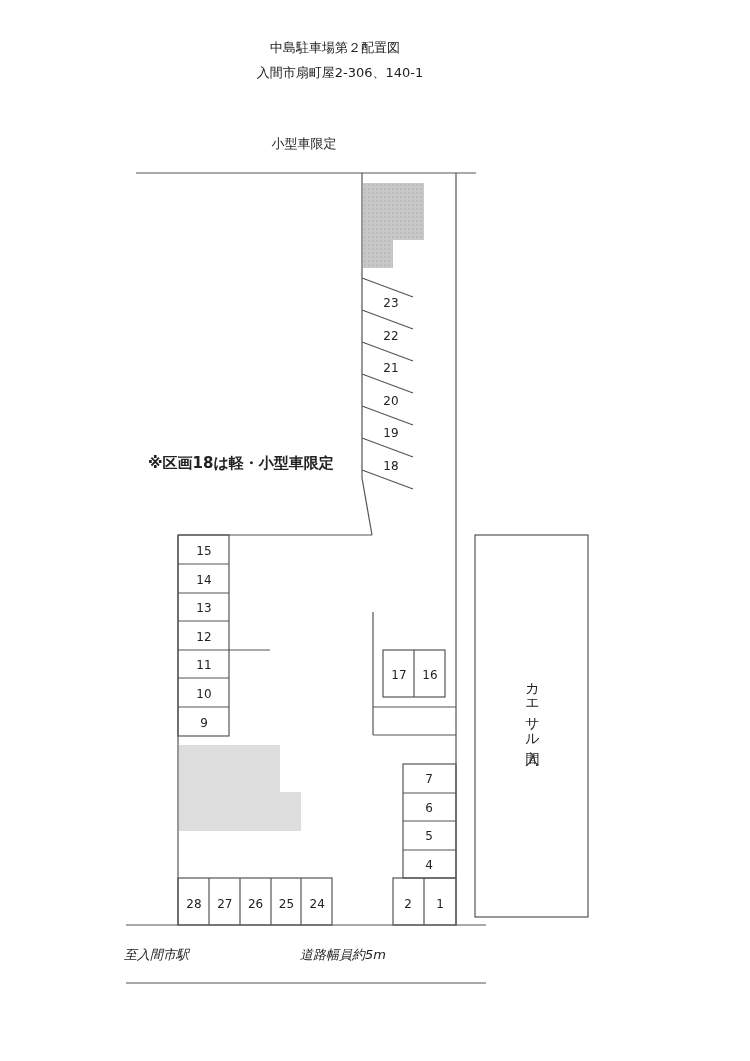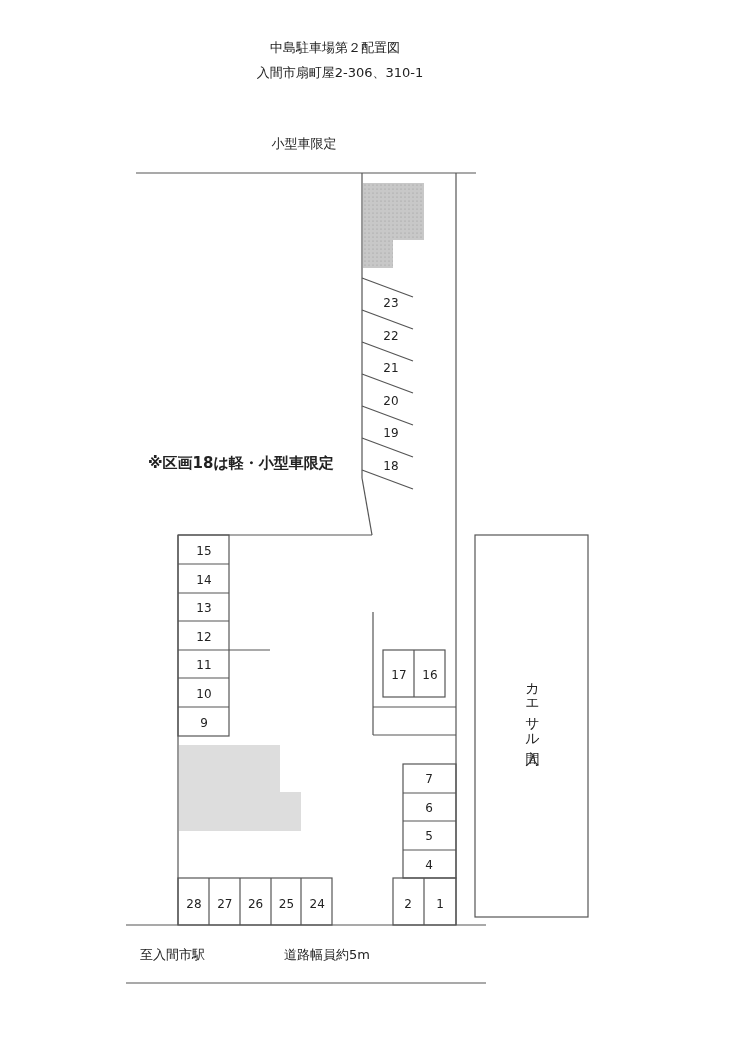--- a/index.html
+++ b/index.html
@@ -9,26 +9,26 @@
   .center { transform:translateX(-50%); }
   .note { font-size:15px; }
   .vert { writing-mode:vertical-rl; font-size:14px; letter-spacing:1px; }
   svg { position:absolute; left:0; top:0; }
   .stall-num { font-size:12px; fill:#222; font-family:"DejaVu Sans", sans-serif; }
 </style>
 </head>
 <body>
 
 <div class="txt center" style="left:335px; top:39px;">中島駐車場第２配置図</div>
-<div class="txt center" style="left:340px; top:64px;">入間市扇町屋2-306、310-1</div>
+<div class="txt center" style="left:340px; top:64px;">入間市扇町屋2-306、140-1</div>
 <div class="txt center" style="left:304px; top:135px;">小型車限定</div>
 <div class="txt note" style="left:148px; top:454px;font-weight:bold;">※区画18は軽・小型車限定</div>
 <div class="txt vert" style="left:524px; top:673px;">カエサル入間</div>
-<div class="txt" style="left:140px; top:946px;">至入間市駅</div>
-<div class="txt" style="left:284px; top:946px;">道路幅員約5m</div>
+<div class="txt" style="left:124px; top:946px;font-style:italic;">至入間市駅</div>
+<div class="txt" style="left:300px; top:946px;font-style:italic;">道路幅員約5m</div>
 
 <svg width="750" height="1061" viewBox="0 0 750 1061">
   <defs>
     <pattern id="dots" width="4" height="4" patternUnits="userSpaceOnUse">
       <rect width="4" height="4" fill="#c8c8c8"></rect>
       <circle cx="1" cy="1" r="0.6" fill="#9a9a9a"></circle>
     </pattern>
   </defs>
   <g stroke="#555" stroke-width="1.2" fill="none">
 

